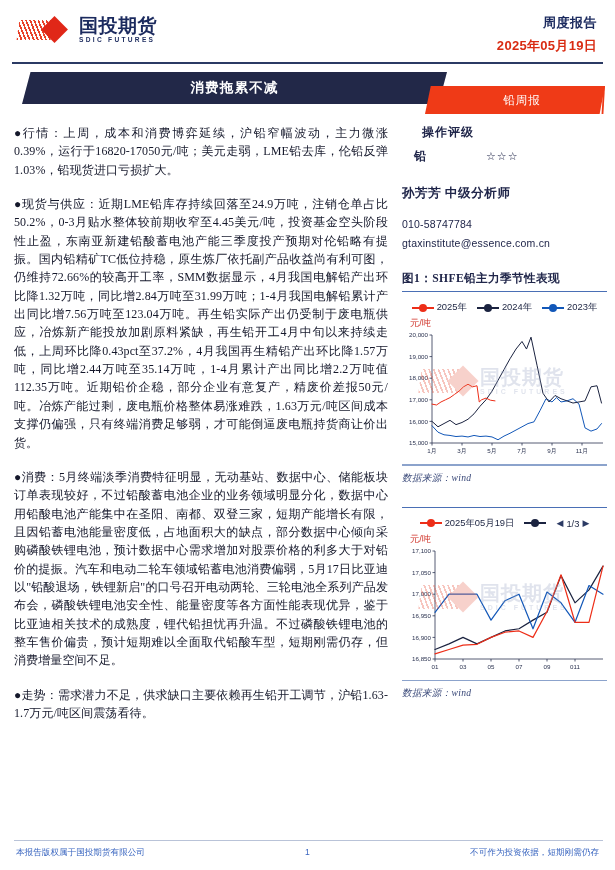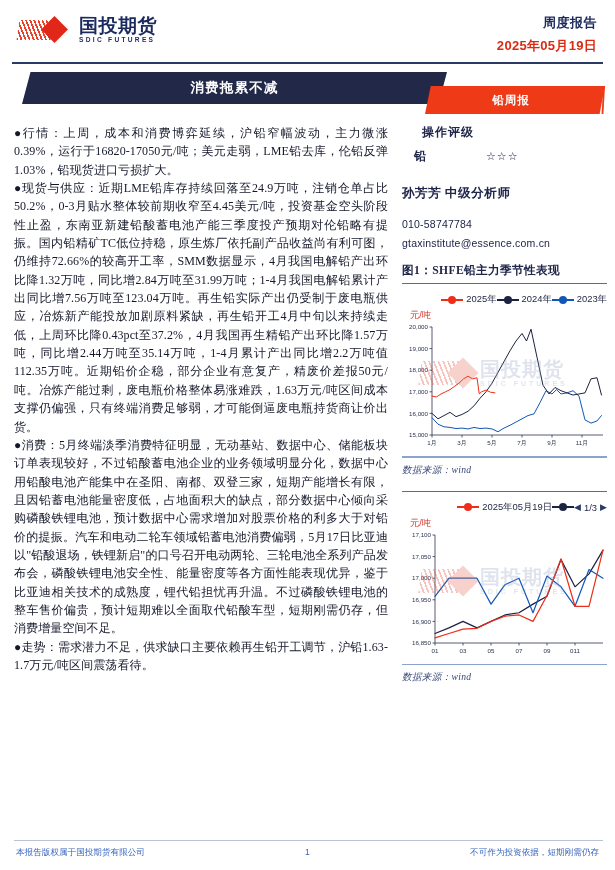--- a/index.html
+++ b/index.html
@@ -140,31 +140,31 @@
     position: absolute;
     left: 425px;
     top: 14px;
     width: 180px;
     height: 28px;
     background: #ef3a17;
     clip-path: polygon(3.2% 0%, 100% 0%, 97.0% 100%, 0% 100%);
   }
   .banner-tag-label {
     position: absolute;
-    left: 421px;
+    left: 432px;
     top: 14px;
     width: 180px;
     height: 28px;
     display: flex;
     align-items: center;
     justify-content: center;
     color: #ffffff;
     font-family: "Liberation Sans", sans-serif;
     font-size: 11.5px;
-    font-weight: bold;
+    font-weight: normal;
     letter-spacing: 1px;
   }
   .banner-tag-edge {
     position: absolute;
     left: 601px;
     top: 14px;
     width: 4px;
     height: 28px;
     background: #ef3a17;
     clip-path: polygon(55% 0%, 100% 0%, 60% 100%, 15% 100%);
@@ -179,21 +179,21 @@
   }
   .para {
     font-family: "Liberation Serif", "DejaVu Serif", serif;
     font-size: 12px;
     line-height: 18.35px;
     color: #15182b;
     text-align: justify;
     margin: 0 0 0 0;
     letter-spacing: 0.1px;
   }
-  .para + .para { margin-top: 0px; }
+  .para + .para { margin-top: 16px; }
 
   
   #sidebar {
     position: absolute;
     left: 402px;
     top: 124px;
     width: 205px;
   }
   .rating-title {
     font-family: "Liberation Serif", "DejaVu Serif", serif;
@@ -245,21 +245,21 @@
   }
   .analyst-email {
     font-family: "Liberation Sans", sans-serif;
     font-size: 10.5px;
     color: #20264a;
     margin-top: 7px;
     letter-spacing: 0.2px;
   }
 
   
-  .figure-block { margin-top: 14px; }
+  .figure-block { margin-top: 22px; }
   .figure-title {
     font-family: "Liberation Serif", "DejaVu Serif", serif;
     font-size: 11.6px;
     font-weight: bold;
     color: #20264a;
     letter-spacing: 0.4px;
   }
   .figure-rule {
     width: 205px;
     height: 1.4px;
@@ -278,21 +278,22 @@
     width: 205px;
     height: 1.2px;
     background: #8ca3cc;
     margin-top: 5px;
   }
 
   
   .legend {
     display: flex;
     align-items: center;
-    justify-content: flex-end;
+    justify-content: center;
+    gap: 10px;
     margin-top: 9px;
   }
   .legend-item {
     display: flex;
     align-items: center;
     gap: 3px;
   }
   .legend-swatch {
     width: 22px;
     height: 9px;

